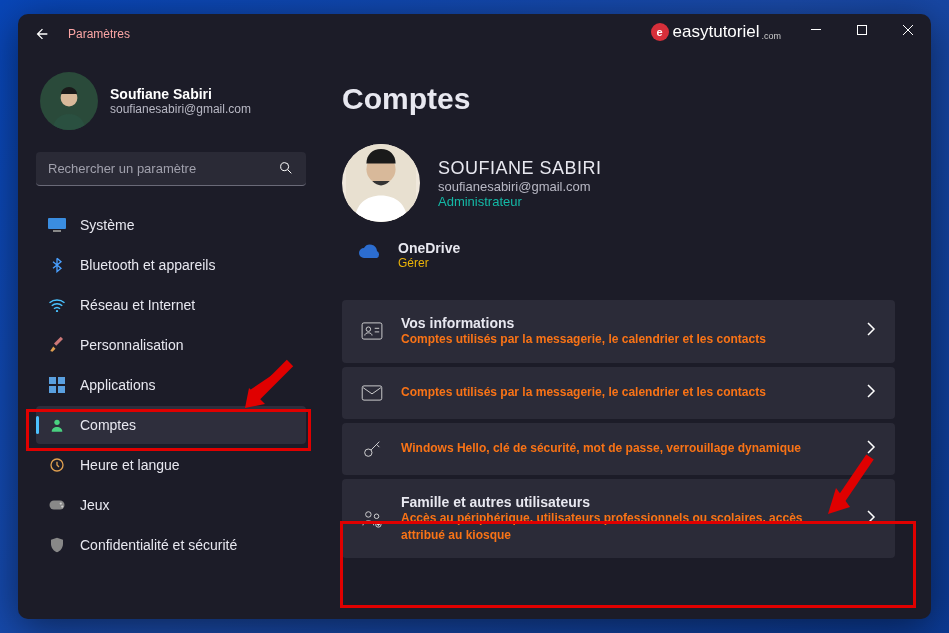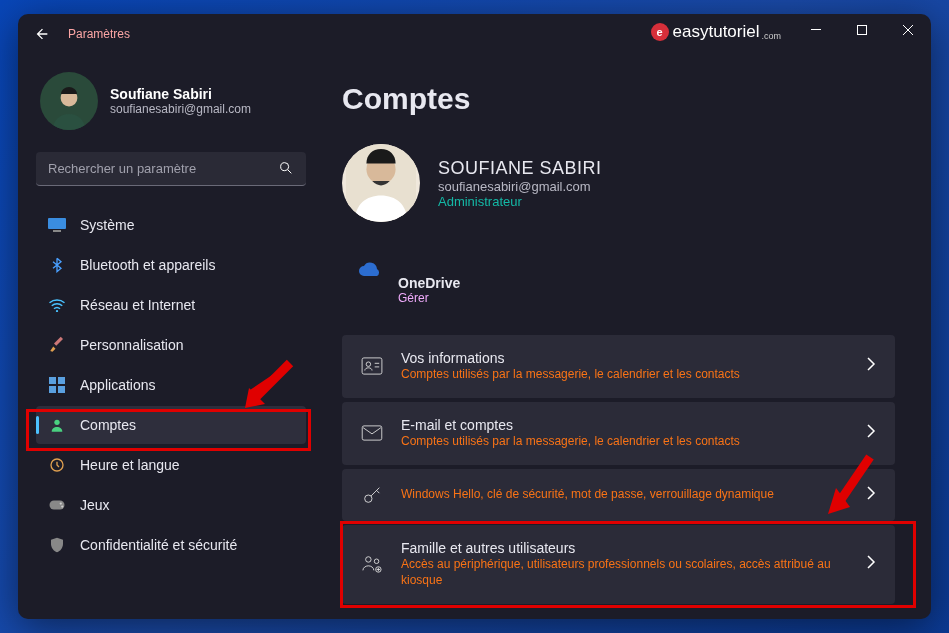--- a/index.html
+++ b/index.html
@@ -51,31 +51,31 @@
 
   .main { flex: 1; padding: 28px 36px 20px 24px; overflow-y: auto; color: #e8e8f0; }
   .page-title { font-size: 30px; font-weight: 600; margin-bottom: 28px; }
   .acct-header { display: flex; align-items: center; gap: 18px; margin-bottom: 18px; }
   .acct-avatar { width: 78px; height: 78px; border-radius: 50%; background: #f0e8dc; display: flex; align-items: flex-end; justify-content: center; overflow: hidden; }
   .acct-info .acct-name { font-size: 18px; letter-spacing: .5px; }
   .acct-info .acct-email { color: #b8b8c4; font-size: 13px; }
   .acct-info .acct-role { color: #14b8a6; font-size: 13px; }
   .onedrive { display: flex; align-items: center; gap: 18px; margin: 10px 0 30px 16px; }
   .od-icon { width: 22px; height: 22px; }
-  .od-txt .od-title { font-size: 14px; font-weight: 600; margin-top: 35px; }
-  .od-txt .od-sub { color: #f0abfc; font-size: 12px; }
+  .od-txt .od-title { font-size: 14px; font-weight: 600; }
+  .od-txt .od-sub { color: #eab308; font-size: 12px; }
 
   .cards { display: flex; flex-direction: column; gap: 4px; }
   .card {
     background: #2b2b38; border-radius: 4px; padding: 14px 18px;
     display: flex; align-items: center; gap: 18px; cursor: pointer;
     border: 1px solid transparent;
   }
   .card-icon { width: 22px; height: 22px; display: flex; align-items:center; justify-content:center; flex-shrink:0; color:#e8e8f0; }
-  .card-txt { flex: 1; }
+  .card-txt { flex: 1; font-weight: bold; }
   .card-title { font-size: 14px; }
   .card-sub { color: #f97316; font-size: 12px; line-height: 1.4; }
   .card-chev { color: #e8e8f0; }
 
   .highlight-red { position:absolute; border:3px solid #e00000; pointer-events:none; z-index:10; }
   .hl1 { top:409px; left:26px; width:285px; height:42px; }
   .hl2 { top:521px; left:340px; width:576px; height:87px; }
   .arrow { position:absolute; z-index:11; pointer-events:none; }
   .arrow svg path { fill:#e00000; }
 </style>
@@ -277,21 +277,20 @@
         </div>
 
         <div class="card">
           <span class="card-icon">
               <svg width="22" height="16" viewBox="0 0 24 18">
                 <rect x="1" y="1" width="22" height="16" rx="2" stroke="#ddd" fill="none"></rect>
                 <path d="M2 3l10 7 10-7" stroke="#ddd" fill="none"></path>
               </svg>
             </span>
           <div class="card-txt">
-            <div class="card-title">E-mail et comptes</div>
             <div class="card-sub">Comptes utilisés par la messagerie, le calendrier et les contacts</div>
           </div>
           <span class="card-chev"><svg width="10" height="14" viewBox="0 0 8 14">
                 <path d="M1 1l6 6-6 6" stroke="#fff" stroke-width="1.5" fill="none"></path>
               </svg></span>
         </div>
 
         <div class="card">
           <span class="card-icon">
               <svg width="22" height="22" viewBox="0 0 24 24">

